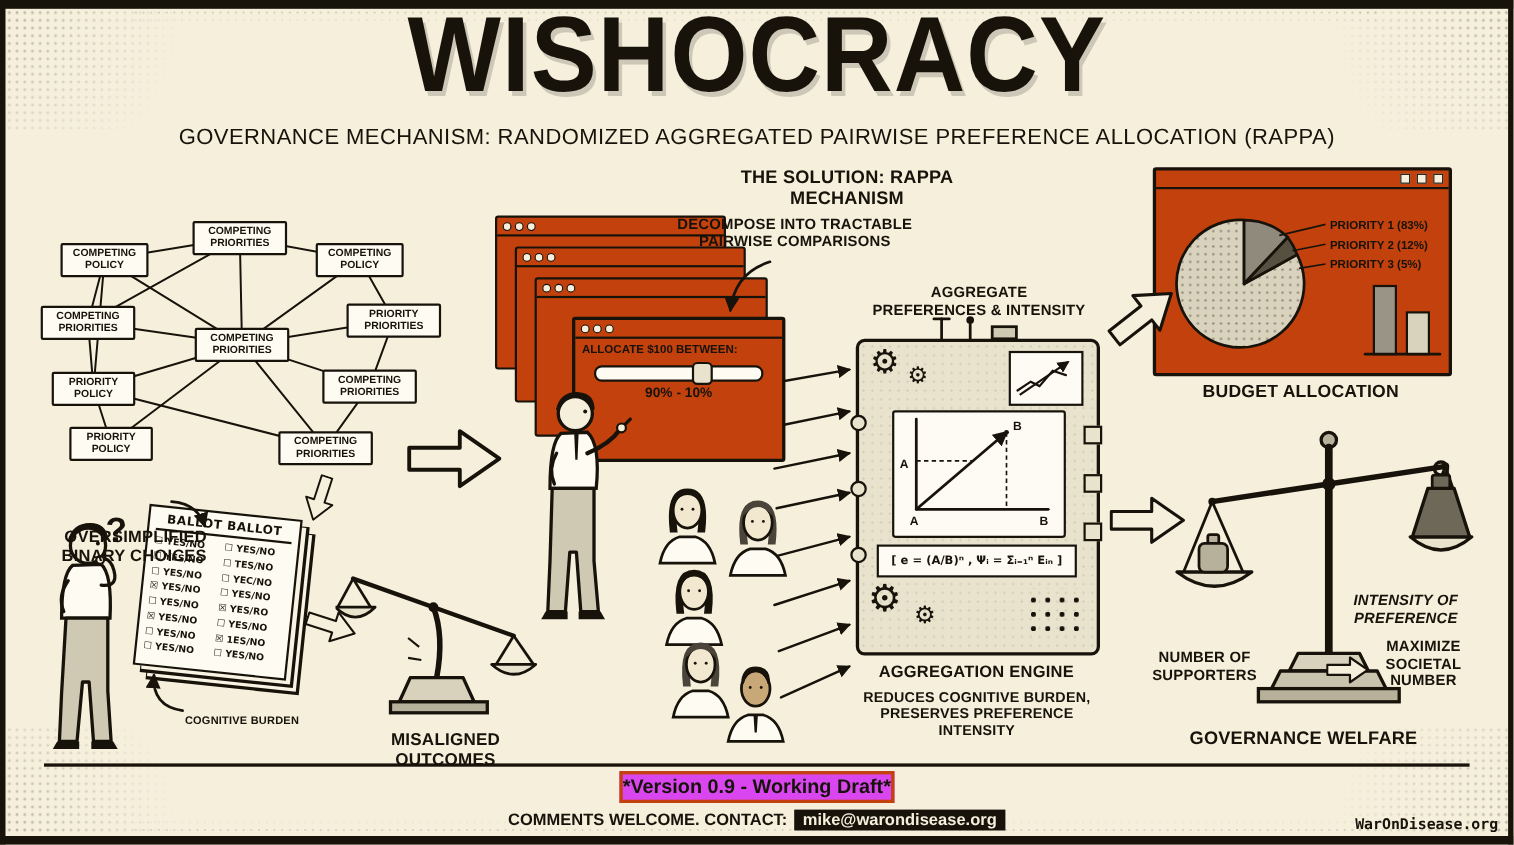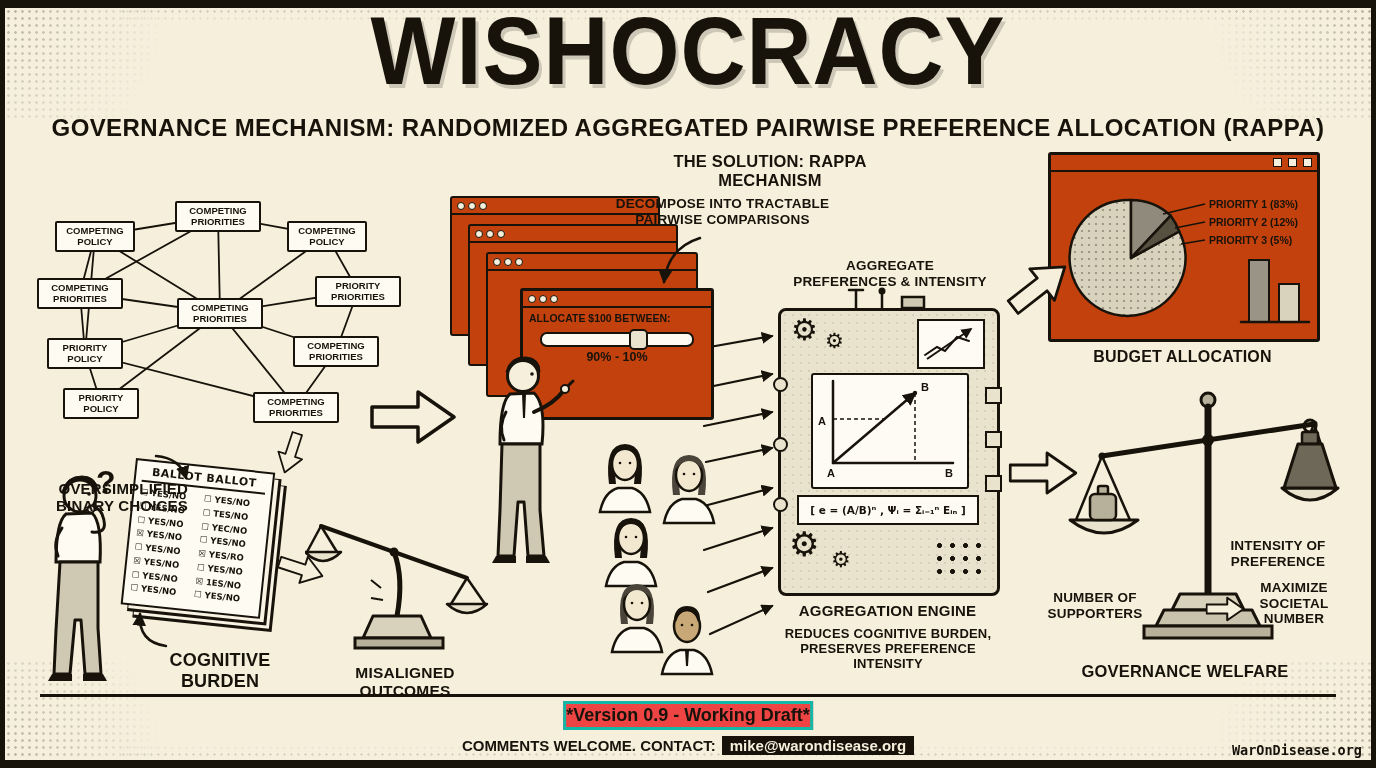--- a/index.html
+++ b/index.html
@@ -20,21 +20,21 @@
   .band{position:absolute;left:120px;right:120px;height:16px;z-index:1;opacity:.3;
         background-image:radial-gradient(circle,rgba(23,19,11,.6) 1px,transparent 1.3px);background-size:7px 7px;}
   .band.t{top:8px;-webkit-mask-image:linear-gradient(#000,transparent);mask-image:linear-gradient(#000,transparent);}
   .band.b{bottom:8px;-webkit-mask-image:linear-gradient(transparent,#000);mask-image:linear-gradient(transparent,#000);}
 
   .title{position:absolute;top:2px;left:0;right:0;margin:0;text-align:center;z-index:5;
          font-size:90px;font-weight:900;letter-spacing:1px;line-height:1.0;
          transform:scaleY(1.08);transform-origin:top center;
          text-shadow:3px 4px 0 rgba(23,19,11,.18);}
   .subtitle{position:absolute;top:114px;left:0;right:0;text-align:center;z-index:5;
-            font-size:24px;font-weight:700;letter-spacing:.4px;}
+            font-size:20px;font-weight:400;letter-spacing:.4px;}
   .lbl{position:absolute;font-weight:800;text-align:center;line-height:1.16;letter-spacing:.2px;
        white-space:pre-line;z-index:6;}
   .lbl.left{text-align:right;margin-top:42px;}
 
   .node{position:absolute;background:#fdfbf2;border:2px solid #17130b;border-radius:2px;
         font-size:9.5px;font-weight:800;text-align:center;line-height:1.12;
         padding:3px 2px;box-sizing:border-box;z-index:3;}
 
   .ballot{position:absolute;left:136px;top:458px;width:140px;background:#fdfbf2;border:2.5px solid #17130b;
           transform:rotate(6deg);transform-origin:top left;z-index:4;padding:4px 6px 8px 6px;box-sizing:border-box;
@@ -71,22 +71,22 @@
            font-family:"DejaVu Sans",sans-serif;font-size:10.5px;font-weight:700;display:flex;align-items:center;justify-content:center;box-sizing:border-box;}
   .keypad{position:absolute;left:148px;top:224px;width:52px;height:40px;
           background-image:radial-gradient(circle,#17130b 2.2px,transparent 2.6px);background-size:13px 13px;background-position:4px 4px;}
   .minichart{position:absolute;left:136px;top:8px;width:64px;height:46px;border:2px solid #17130b;background:#fdfbf4;}
   .bolt{position:absolute;width:11px;height:11px;border:2.5px solid #17130b;border-radius:50%;background:#e9e2cc;}
   .port{position:absolute;left:204px;width:13px;height:13px;border:2.5px solid #17130b;background:#e9e2cc;}
 
   .harrow{position:absolute;width:86px;height:58px;z-index:5;}
 
   .footline{position:absolute;left:40px;right:40px;top:694px;height:2.5px;background:#17130b;z-index:6;}
-  .version{position:absolute;left:50%;transform:translateX(-50%);top:701px;border:3px solid #14b8a6;
-           padding:1px 0;font-size:18px;font-weight:800;z-index:6;background:#ef4444;}
+  .version{position:absolute;left:50%;transform:translateX(-50%);top:701px;border:3px solid #c2410c;
+           padding:1px 0;font-size:18px;font-weight:800;z-index:6;background:#d946ef;}
   .comments{position:absolute;left:0;right:0;top:737px;text-align:center;font-size:15px;font-weight:800;z-index:6;}
   .email{background:#17130b;color:#f5efdc;padding:1px 8px;margin-left:6px;}
   .watermark{position:absolute;right:14px;top:742px;font-family:"DejaVu Sans Mono",monospace;
              font-size:13.5px;font-weight:700;z-index:45;color:#17130b;}
   .qmark{position:absolute;left:96px;top:464px;font-size:32px;font-weight:900;z-index:6;}
   svg{display:block;}
   .svgt{font:800 10.5px "Liberation Sans",sans-serif;fill:#17130b;}
   .svgt2{font:800 11px "Liberation Sans",sans-serif;fill:#17130b;}
 </style>
 </head>
@@ -201,21 +201,21 @@
         <div class="brow">☐ YES/NO</div>
         <div class="brow">☒ 1ES/NO</div>
         <div class="brow">☐ YES/NO</div>
       </div>
     </div>
   </div>
 
   <svg class="abs" style="left:130px;top:606px;z-index:5;" width="44" height="44" viewBox="0 0 44 44">
     <path d="M36 40 Q8 36 10 8" fill="none" stroke="#17130b" stroke-width="2.5" stroke-linecap="round" marker-end="url(#ah)"></path>
   </svg>
-  <div class="lbl" style="left:140px;top:650px;width:160px;font-size:18px;">COGNITIVE BURDEN</div>
+  <div class="lbl" style="left:140px;top:650px;width:160px;font-size:10px;">COGNITIVE BURDEN</div>
 
   <div class="harrow" style="left:248px;top:424px;transform:rotate(108deg) scale(.5);">
     <svg width="86" height="58" viewBox="0 0 86 58">
         <polygon points="2,19 48,19 48,4 84,29 48,54 48,39 2,39" fill="#f5efdc" stroke="#17130b" stroke-width="3.5" stroke-linejoin="round"></polygon>
       </svg>
   </div>
   <div class="harrow" style="left:258px;top:540px;transform:rotate(18deg) scale(.55);">
     <svg width="86" height="58" viewBox="0 0 86 58">
         <polygon points="2,19 48,19 48,4 84,29 48,54 48,39 2,39" fill="#f5efdc" stroke="#17130b" stroke-width="3.5" stroke-linejoin="round"></polygon>
       </svg>
@@ -467,21 +467,21 @@
     <circle cx="270" cy="44" r="6" fill="none" stroke="#17130b" stroke-width="3"></circle>
     <rect x="262" y="50" width="16" height="12" rx="2" fill="#6e6858" stroke="#17130b" stroke-width="2.5"></rect>
     <path d="M244 106 L296 106 L282 62 L258 62 Z" fill="#6e6858" stroke="#17130b" stroke-width="3" stroke-linejoin="round"></path>
     <path d="M140 212 L196 212 L204 228 L132 228 Z" fill="#d8d1bb" stroke="#17130b" stroke-width="3" stroke-linejoin="round"></path>
     <path d="M124 228 L212 228 L220 244 L116 244 Z" fill="#c9c2ac" stroke="#17130b" stroke-width="3" stroke-linejoin="round"></path>
     <rect x="104" y="244" width="128" height="12" fill="#b7b09a" stroke="#17130b" stroke-width="3"></rect>
   </svg>
 
   <div class="lbl" style="left:1040px;top:590px;width:110px;font-size:13.5px;">NUMBER OF
 SUPPORTERS</div>
-  <div class="lbl" style="left:1218px;top:538px;width:120px;font-size:13.5px;">INTENSITY OF
+  <div class="lbl" style="left:1218px;top:538px;width:120px;font-size:13.5px;font-style:italic;">INTENSITY OF
 PREFERENCE</div>
   <div class="harrow" style="left:1182px;top:580px;transform:scale(.45);">
     <svg width="86" height="58" viewBox="0 0 86 58">
         <polygon points="2,19 48,19 48,4 84,29 48,54 48,39 2,39" fill="#f5efdc" stroke="#17130b" stroke-width="4.5" stroke-linejoin="round"></polygon>
       </svg>
   </div>
   <div class="lbl" style="left:1246px;top:580px;width:96px;font-size:13.5px;">MAXIMIZE
 SOCIETAL
 NUMBER</div>
   <div class="lbl" style="left:1080px;top:662px;width:210px;font-size:16.5px;">GOVERNANCE WELFARE</div>

